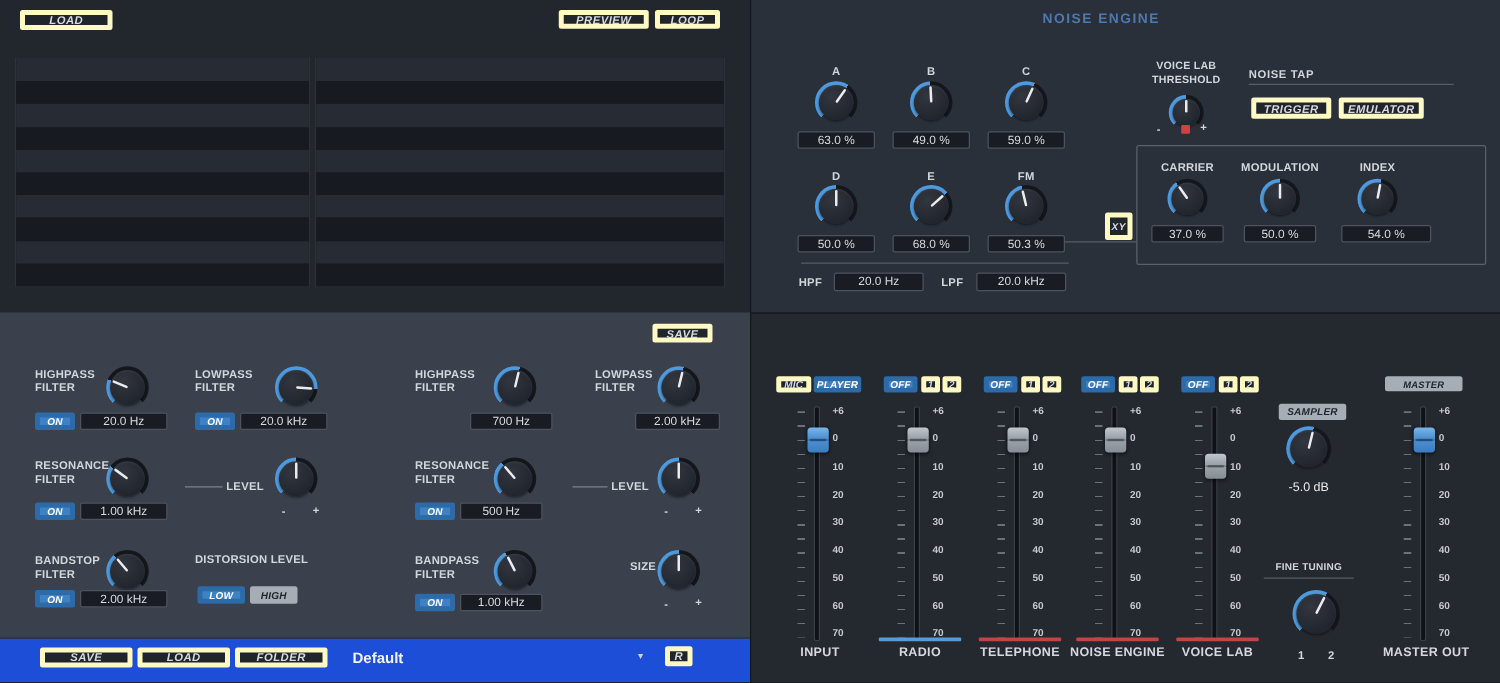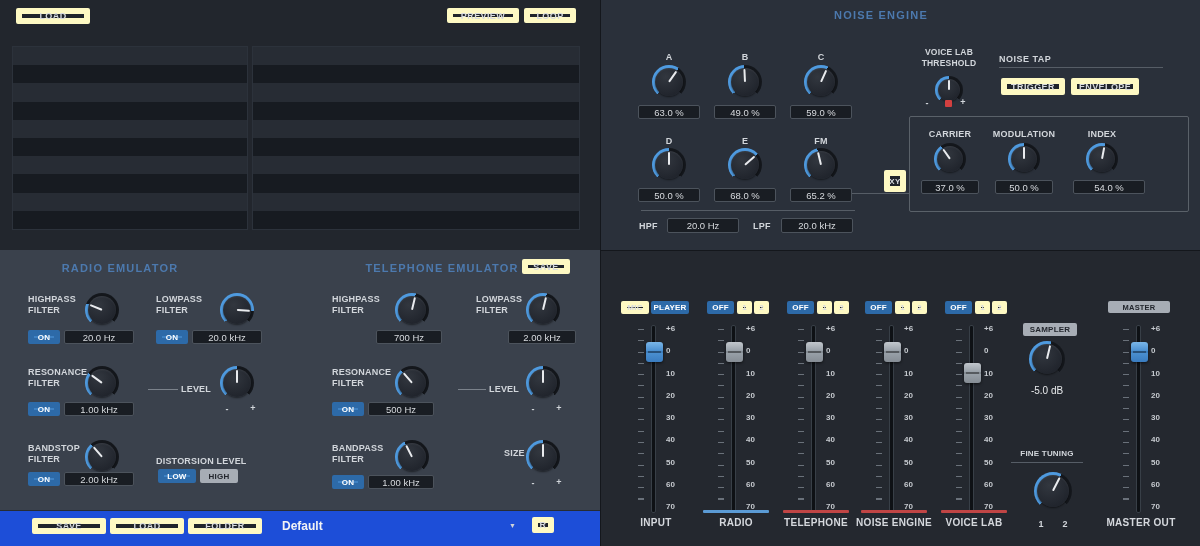--- a/index.html
+++ b/index.html
@@ -14,23 +14,23 @@
   #sec-mixer{left:600px;top:250px;width:600px;height:296px;background:#24282f;border-left:1px solid #14171c;border-top:1px solid #14171c;box-sizing:border-box;}
 
   .btn,.lbl,.valbox,.knob,.sec-title,.listbox,.hline,.channel,.ticks,.track,.scale,
   .handle,.stripe,.ch-name,.ind,.dd,.txt,.fwrap{position:absolute;box-sizing:border-box;}
 
   .sec-title{font-size:11px;font-weight:bold;letter-spacing:1.2px;color:#4c79ae;text-align:center;}
   .lbl{font-size:9px;font-weight:bold;color:#d2d6db;letter-spacing:.2px;line-height:1.25;}
   .lbl.c{text-align:center;}
   .txt{font-size:10px;color:#e8eaec;}
 
-  .btn{display:flex;align-items:center;justify-content:center;background:#20242b;border:6px solid #fef9c3;
+  .btn{display:flex;align-items:center;justify-content:center;background:#20242b;border:4px solid #fef9c3;
        color:#d7dade;font-size:9px;font-weight:bold;letter-spacing:.4px;border-radius:2px;height:15px;
-       font-family:inherit;padding:0;cursor:default;}
+       font-family:inherit;padding:0;cursor:default;font-style:italic;}
   .btn.blue{background:#3f82c4;border-color:#2d6aa8;color:#fff;}
   .btn.light{background:#a7adb5;border-color:#a7adb5;color:#22262d;}
   .btn.sm{height:13px;font-size:8px;letter-spacing:.2px;}
 
   .valbox{display:flex;align-items:center;justify-content:center;background:#191d23;border:1px solid #4c535c;
           color:#d7dade;font-size:9.5px;border-radius:2px;height:14px;}
 
   .listbox{background:#13171c;border:1px solid #2c323b;display:flex;flex-direction:column;}
   .listrow{flex:1;}
   .listrow:nth-child(odd){background:#272c34;}
@@ -138,21 +138,21 @@
           <div class="kptr" style="transform: rotate(0deg);"></div>
         </div>
       </div>
     <div class="lbl c" style="left:320px;top:98px;width:12px">-</div>
     <div class="ind" style="left:344px;top:100px;background:#d34040"></div>
     <div class="lbl c" style="left:356px;top:97px;width:12px">+</div>
 
     <div class="lbl" style="left:398px;top:54px;letter-spacing:.5px">NOISE TAP</div>
     <div class="hline" style="left:398px;top:67px;width:164px"></div>
     <button class="btn" style="left:400px;top:78px;width:64px;height:17px">TRIGGER</button>
-    <button class="btn" style="left:470px;top:78px;width:68px;height:17px">ENVELOPE</button>
+    <button class="btn" style="left:470px;top:78px;width:68px;height:17px">EMULATOR</button>
 
     <div class="lbl c" style="left:48px;top:136px;width:40px">D</div>
     <div class="lbl c" style="left:124px;top:136px;width:40px">E</div>
     <div class="lbl c" style="left:200px;top:136px;width:40px">FM</div>
     <div class="knob k34" style="left: 51px; top: 148px; background: conic-gradient(from 225deg, rgb(79, 155, 224) 0deg, rgb(79, 155, 224) 135deg, rgb(20, 23, 28) 135deg, rgb(20, 23, 28) 270deg, rgba(0, 0, 0, 0) 270deg, rgba(0, 0, 0, 0) 360deg);">
         <div class="kin">
           <div class="kptr" style="transform: rotate(0deg);"></div>
         </div>
       </div>
     <div class="knob k34" style="left: 127px; top: 148px; background: conic-gradient(from 225deg, rgb(79, 155, 224) 0deg, rgb(79, 155, 224) 183.6deg, rgb(20, 23, 28) 183.6deg, rgb(20, 23, 28) 270deg, rgba(0, 0, 0, 0) 270deg, rgba(0, 0, 0, 0) 360deg);">
@@ -160,21 +160,21 @@
           <div class="kptr" style="transform: rotate(48.6deg);"></div>
         </div>
       </div>
     <div class="knob k34" style="left: 203px; top: 148px; background: conic-gradient(from 225deg, rgb(79, 155, 224) 0deg, rgb(79, 155, 224) 121.5deg, rgb(20, 23, 28) 121.5deg, rgb(20, 23, 28) 270deg, rgba(0, 0, 0, 0) 270deg, rgba(0, 0, 0, 0) 360deg);">
         <div class="kin">
           <div class="kptr" style="transform: rotate(-13.5deg);"></div>
         </div>
       </div>
     <div class="valbox" style="left:37px;top:188px;width:62px">50.0 %</div>
     <div class="valbox" style="left:113px;top:188px;width:62px">68.0 %</div>
-    <div class="valbox" style="left:189px;top:188px;width:62px">65.2 %</div>
+    <div class="valbox" style="left:189px;top:188px;width:62px">50.3 %</div>
 
     <div class="hline" style="left:251px;top:193px;width:57px"></div>
     <button class="btn" style="left:283px;top:170px;width:22px;height:22px;font-size:8px">XY</button>
 
     <div class="groupbox" style="left:308px;top:116px;width:280px;height:96px">
       <div class="lbl c" style="position:absolute;left:8px;top:12px;width:64px">CARRIER</div>
       <div class="lbl c" style="position:absolute;left:76px;top:12px;width:76px">MODULATION</div>
       <div class="lbl c" style="position:absolute;left:160px;top:12px;width:64px">INDEX</div>
       <div class="knob k32" style="position: absolute; left: 24px; top: 26px; background: conic-gradient(from 225deg, rgb(79, 155, 224) 0deg, rgb(79, 155, 224) 99.9deg, rgb(20, 23, 28) 99.9deg, rgb(20, 23, 28) 270deg, rgba(0, 0, 0, 0) 270deg, rgba(0, 0, 0, 0) 360deg);">
           <div class="kin">
@@ -197,21 +197,20 @@
     </div>
 
     <div class="hline" style="left:40px;top:210px;width:214px"></div>
     <div class="lbl" style="left:38px;top:221px">HPF</div>
     <div class="valbox" style="left:66px;top:218px;width:72px;height:15px">20.0 Hz</div>
     <div class="lbl" style="left:152px;top:221px">LPF</div>
     <div class="valbox" style="left:180px;top:218px;width:72px;height:15px">20.0 kHz</div>
   </section>
 
   <section class="sec" id="sec-radio">
-    <div class="sec-title" style="left:0;top:12px;width:240px">RADIO EMULATOR</div>
 
     <div class="lbl" style="left:28px;top:44px;width:60px">HIGHPASS FILTER</div>
     <div class="knob k34" style="left: 85px; top: 43px; background: conic-gradient(from 225deg, rgb(79, 155, 224) 0deg, rgb(79, 155, 224) 67.5deg, rgb(20, 23, 28) 67.5deg, rgb(20, 23, 28) 270deg, rgba(0, 0, 0, 0) 270deg, rgba(0, 0, 0, 0) 360deg);">
         <div class="kin">
           <div class="kptr" style="transform: rotate(-67.5deg);"></div>
         </div>
       </div>
     <button class="btn blue sm" style="left:28px;top:80px;width:32px;height:14px">ON</button>
     <div class="valbox" style="left:64px;top:80px;width:70px">20.0 Hz</div>
 
@@ -245,27 +244,26 @@
 
     <div class="lbl" style="left:28px;top:193px;width:60px">BANDSTOP FILTER</div>
     <div class="knob k34" style="left: 85px; top: 190px; background: conic-gradient(from 225deg, rgb(79, 155, 224) 0deg, rgb(79, 155, 224) 94.5deg, rgb(20, 23, 28) 94.5deg, rgb(20, 23, 28) 270deg, rgba(0, 0, 0, 0) 270deg, rgba(0, 0, 0, 0) 360deg);">
         <div class="kin">
           <div class="kptr" style="transform: rotate(-40.5deg);"></div>
         </div>
       </div>
     <button class="btn blue sm" style="left:28px;top:222px;width:32px;height:14px">ON</button>
     <div class="valbox" style="left:64px;top:222px;width:70px">2.00 kHz</div>
 
-    <div class="lbl" style="left:156px;top:206px;width:110px">DISTORSION LEVEL</div>
+    <div class="lbl" style="left:156px;top:192px;width:110px">DISTORSION LEVEL</div>
     <button class="btn blue sm" style="left:158px;top:219px;width:38px;height:14px">LOW</button>
     <button class="btn light sm" style="left:200px;top:219px;width:38px;height:14px">HIGH</button>
   </section>
 
   <section class="sec" id="sec-tel">
-    <div class="sec-title" style="left:0;top:12px;width:260px">TELEPHONE EMULATOR</div>
     <button class="btn" style="left:210px;top:9px;width:48px">SAVE</button>
 
     <div class="lbl" style="left:20px;top:44px;width:60px">HIGHPASS FILTER</div>
     <div class="knob k34" style="left: 83px; top: 43px; background: conic-gradient(from 225deg, rgb(79, 155, 224) 0deg, rgb(79, 155, 224) 148.5deg, rgb(20, 23, 28) 148.5deg, rgb(20, 23, 28) 270deg, rgba(0, 0, 0, 0) 270deg, rgba(0, 0, 0, 0) 360deg);">
         <div class="kin">
           <div class="kptr" style="transform: rotate(13.5deg);"></div>
         </div>
       </div>
     <div class="valbox" style="left:64px;top:80px;width:66px">700 Hz</div>
 

